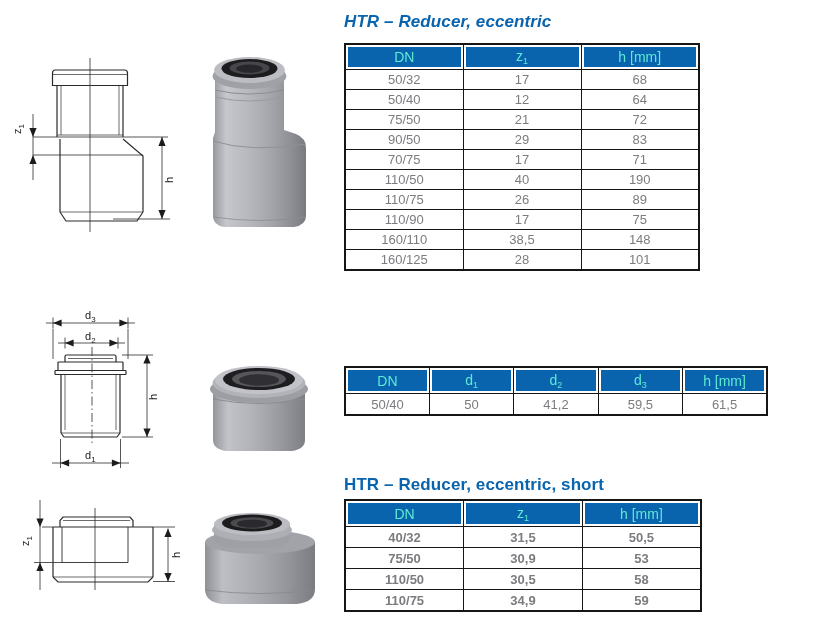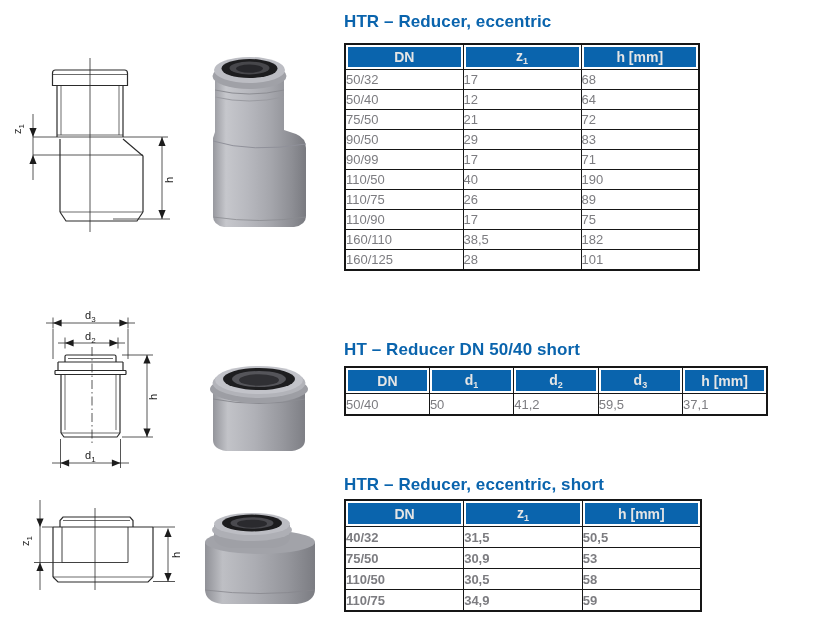--- a/index.html
+++ b/index.html
@@ -9,28 +9,28 @@
   }
   .section-title{
     position:absolute;color:#0a64ad;font-weight:bold;font-size:17px;
     letter-spacing:0.1px;white-space:nowrap;
   }
   table.spec{
     position:absolute;border-collapse:collapse;table-layout:fixed;
     border:2px solid #161616;background:#fff;
   }
   table.spec th{
-    background:#0a64ad;color:#e5e5e5;font-weight:bold;font-size:14px;
+    background:#0a64ad;color:#5eead4;font-weight:normal;font-size:14px;
     border:1px solid #161616;text-align:center;
     box-shadow:inset 0 0 0 2px #ffffff;
     margin-top:20px;
   }
   table.spec th sub{font-size:9px;vertical-align:-3px;}
   table.spec td{
-    border:1px solid #161616;color:#7c7c80;font-size:13px;
+    border:1px solid #161616;color:#7c7c80;font-size:13px;text-align:center;
     background:#fff;padding:0;
   }
   .t1 th{height:22px;} .t1 td{height:19px;}
   .t2 th{height:23px;} .t2 td{height:20px;}
   .t3 th{height:23px;} .t3 td{height:20px;font-weight:bold;}
   svg{position:absolute;}
   .dimtext{fill:#222;font-family:"Liberation Sans",sans-serif;font-size:11px;}
 </style>
 </head>
 <body>
@@ -87,21 +87,21 @@
     <path d="M17 185 Q64 192 110 185" stroke="#8a8b91" stroke-width="0.8" fill="none"></path>
     <path d="M19 58 Q53 66 88 58" stroke="#8c8d93" stroke-width="1" fill="none"></path>
     <path d="M19 65 Q53 73 88 65" stroke="#9a9ba1" stroke-width="1" fill="none"></path>
     <ellipse cx="53.5" cy="44" rx="37" ry="13" fill="#a0a1a7"></ellipse>
     <ellipse cx="53.5" cy="38" rx="35.5" ry="13" fill="#bcbdc3"></ellipse>
     <ellipse cx="53.5" cy="36.5" rx="28" ry="9.6" fill="#1d1d1f"></ellipse>
     <ellipse cx="53.5" cy="36" rx="20" ry="6.4" fill="#47474b"></ellipse>
     <ellipse cx="53.5" cy="36.6" rx="13.5" ry="4.2" fill="#27272b"></ellipse>
   </svg>
 
-  <div class="section-title" style="left:344px;top:12px;">HTR – Reducer, eccentric</div>
+  <div class="section-title" style="left:344px;top:12px;font-style:italic;">HTR – Reducer, eccentric</div>
 
   <table class="spec t1" style="left:344px;top:43px;width:356px;">
     <thead>
       <tr>
           <th><span>DN</span></th>
           <th><span>z</span><sub>1</sub></th>
           <th><span>h [mm]</span></th>
         </tr>
     </thead>
     <tbody>
@@ -119,21 +119,21 @@
           <td>75/50</td>
           <td>21</td>
           <td>72</td>
         </tr>
         <tr>
           <td>90/50</td>
           <td>29</td>
           <td>83</td>
         </tr>
         <tr>
-          <td>90/99</td>
+          <td>70/75</td>
           <td>17</td>
           <td>71</td>
         </tr>
         <tr>
           <td>110/50</td>
           <td>40</td>
           <td>190</td>
         </tr>
         <tr>
           <td>110/75</td>
@@ -141,21 +141,21 @@
           <td>89</td>
         </tr>
         <tr>
           <td>110/90</td>
           <td>17</td>
           <td>75</td>
         </tr>
         <tr>
           <td>160/110</td>
           <td>38,5</td>
-          <td>182</td>
+          <td>148</td>
         </tr>
         <tr>
           <td>160/125</td>
           <td>28</td>
           <td>101</td>
         </tr>
       </tbody>
   </table>
 
   <svg width="185" height="172" viewBox="0 0 185 172" style="left:3px;top:303px">
@@ -224,39 +224,38 @@
     <path d="M14 50 V103 Q14 112 27 114 H93 Q106 112 106 103 V50 Z" fill="url(#pg2)"></path>
     <path d="M14 62 Q60 71 106 62" stroke="#8b8c92" stroke-width="1" fill="none"></path>
     <ellipse cx="60" cy="52" rx="49" ry="14" fill="#9d9ea4"></ellipse>
     <ellipse cx="60" cy="46" rx="46.5" ry="15" fill="#b2b3b9"></ellipse>
     <ellipse cx="60" cy="43" rx="44" ry="14" fill="#c2c3c9"></ellipse>
     <ellipse cx="60" cy="42" rx="36" ry="11" fill="#1e1e20"></ellipse>
     <ellipse cx="60" cy="42" rx="27" ry="8" fill="#55555a"></ellipse>
     <ellipse cx="60" cy="43" rx="20" ry="5.8" fill="#303034"></ellipse>
   </svg>
 
-  <div class="section-title" style="left:344px;top:340px;">HT – Reducer DN 50/40 short</div>
 
   <table class="spec t2" style="left:344px;top:366px;width:424px;">
     <thead>
       <tr>
           <th><span>DN</span></th>
           <th><span>d</span><sub>1</sub></th>
           <th><span>d</span><sub>2</sub></th>
           <th><span>d</span><sub>3</sub></th>
           <th><span>h [mm]</span></th>
         </tr>
     </thead>
     <tbody>
         <tr>
           <td>50/40</td>
           <td>50</td>
           <td>41,2</td>
           <td>59,5</td>
-          <td>37,1</td>
+          <td>61,5</td>
         </tr>
       </tbody>
   </table>
 
   <svg width="188" height="132" viewBox="0 0 188 132" style="left:2px;top:488px">
     <g stroke="#2b2b2b" fill="none" stroke-width="1.2">
       <path d="M58 39 V32.5 L61 29 H128 L131 32.5 V39"></path>
       <path d="M61 32.5 H128" stroke-width="0.7"></path>
       <path d="M51 39 H151"></path>
       <path d="M51 39 V89"></path>

